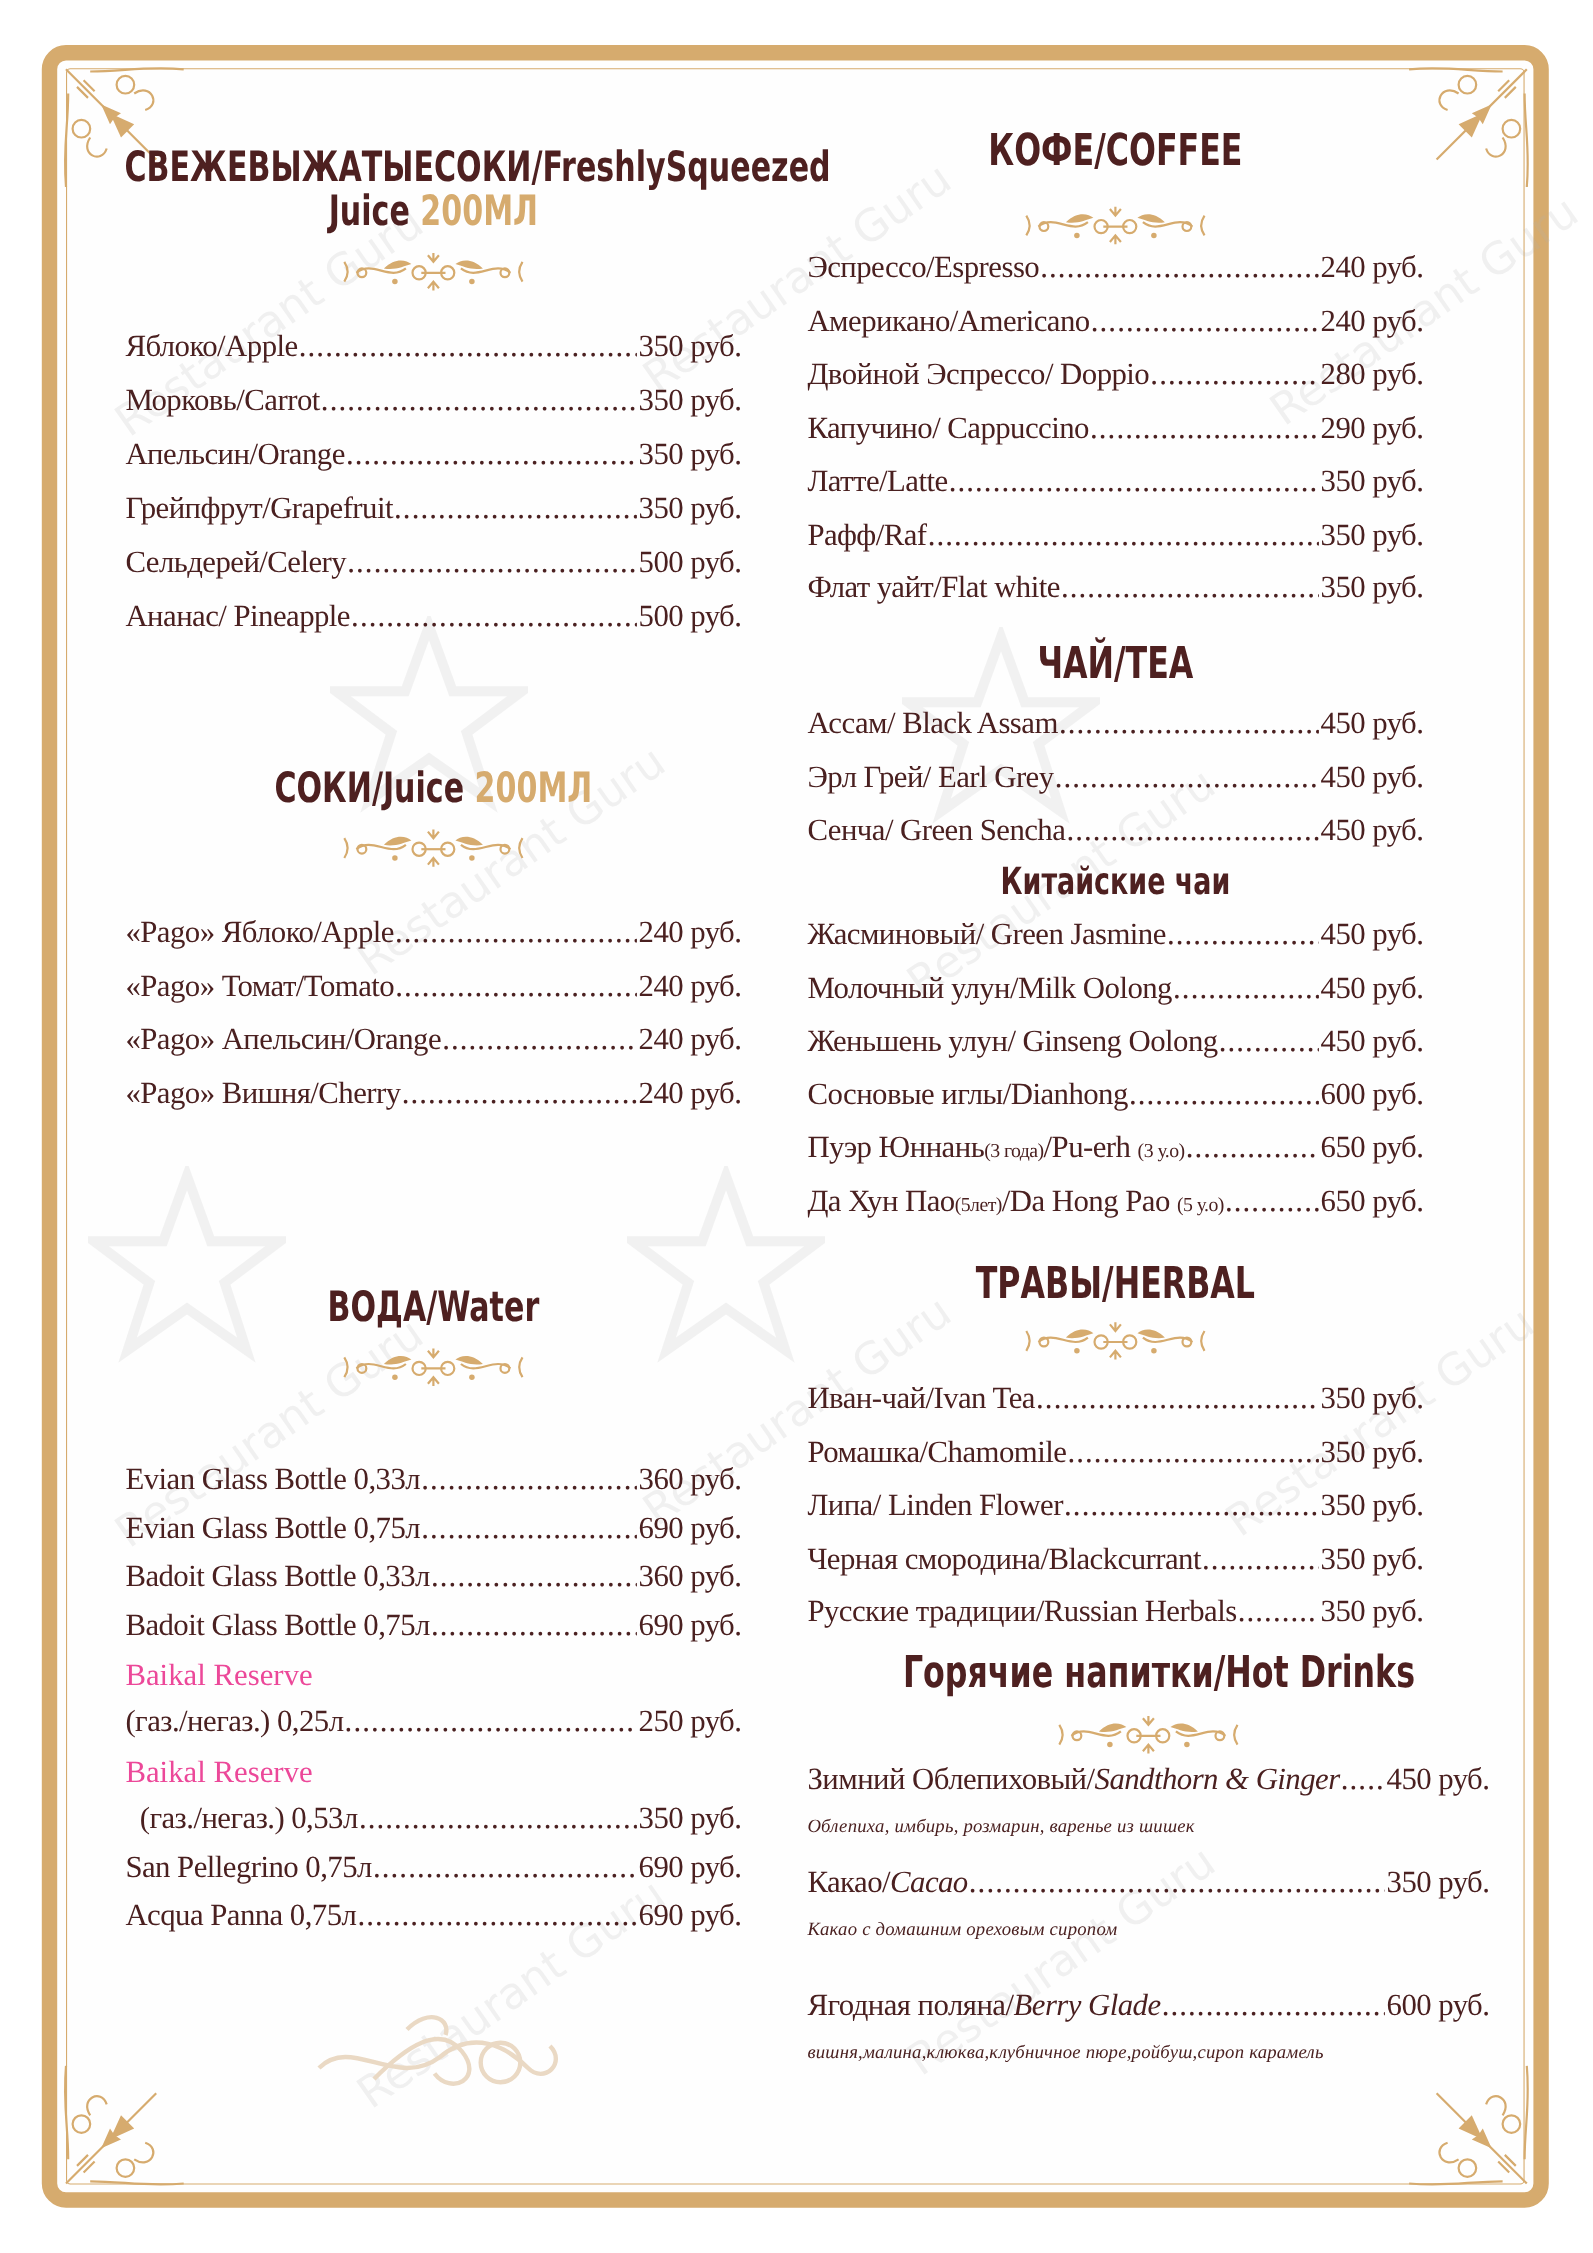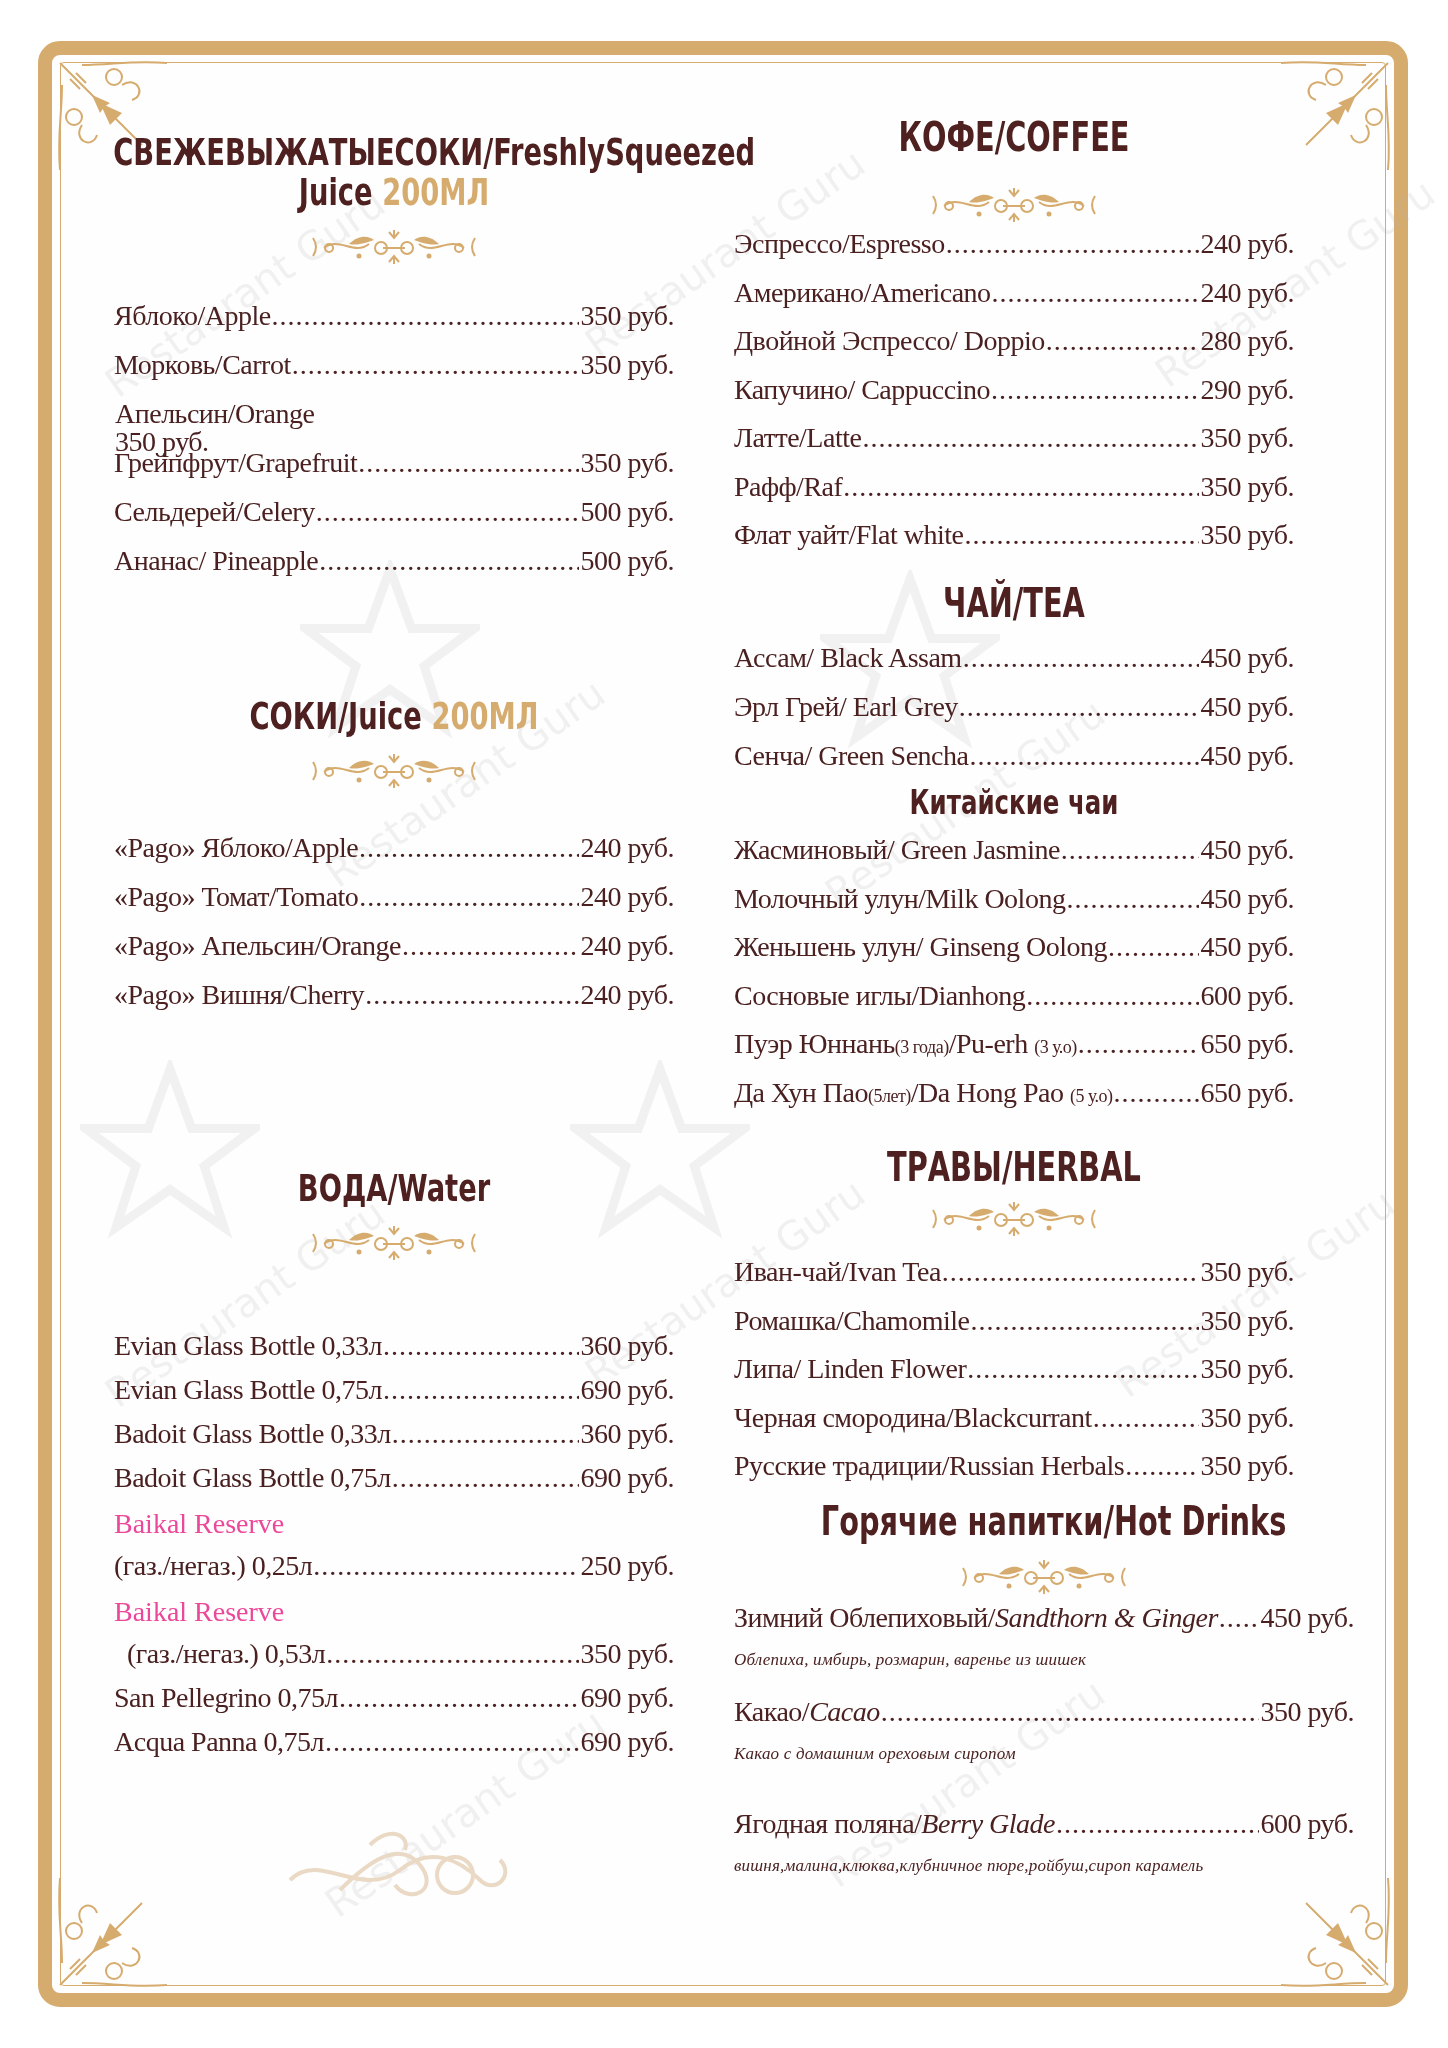--- a/index.html
+++ b/index.html
@@ -186,21 +186,21 @@
     <div class="item" style="height:49px;">
         <span class="name">Яблоко/Apple</span>
         <span class="dots"></span>
         <span class="price">350 руб.</span>
       </div>
     <div class="item" style="height:49px;">
         <span class="name">Морковь/Carrot</span>
         <span class="dots"></span>
         <span class="price">350 руб.</span>
       </div>
-    <div class="item" style="height:49px;flex-direction:column;">
+    <div class="item" style="height:49px;">
         <span class="name">Апельсин/Orange</span>
         <span class="dots"></span>
         <span class="price">350 руб.</span>
       </div>
     <div class="item" style="height:49px;">
         <span class="name">Грейпфрут/Grapefruit</span>
         <span class="dots"></span>
         <span class="price">350 руб.</span>
       </div>
     <div class="item" style="height:49px;">

